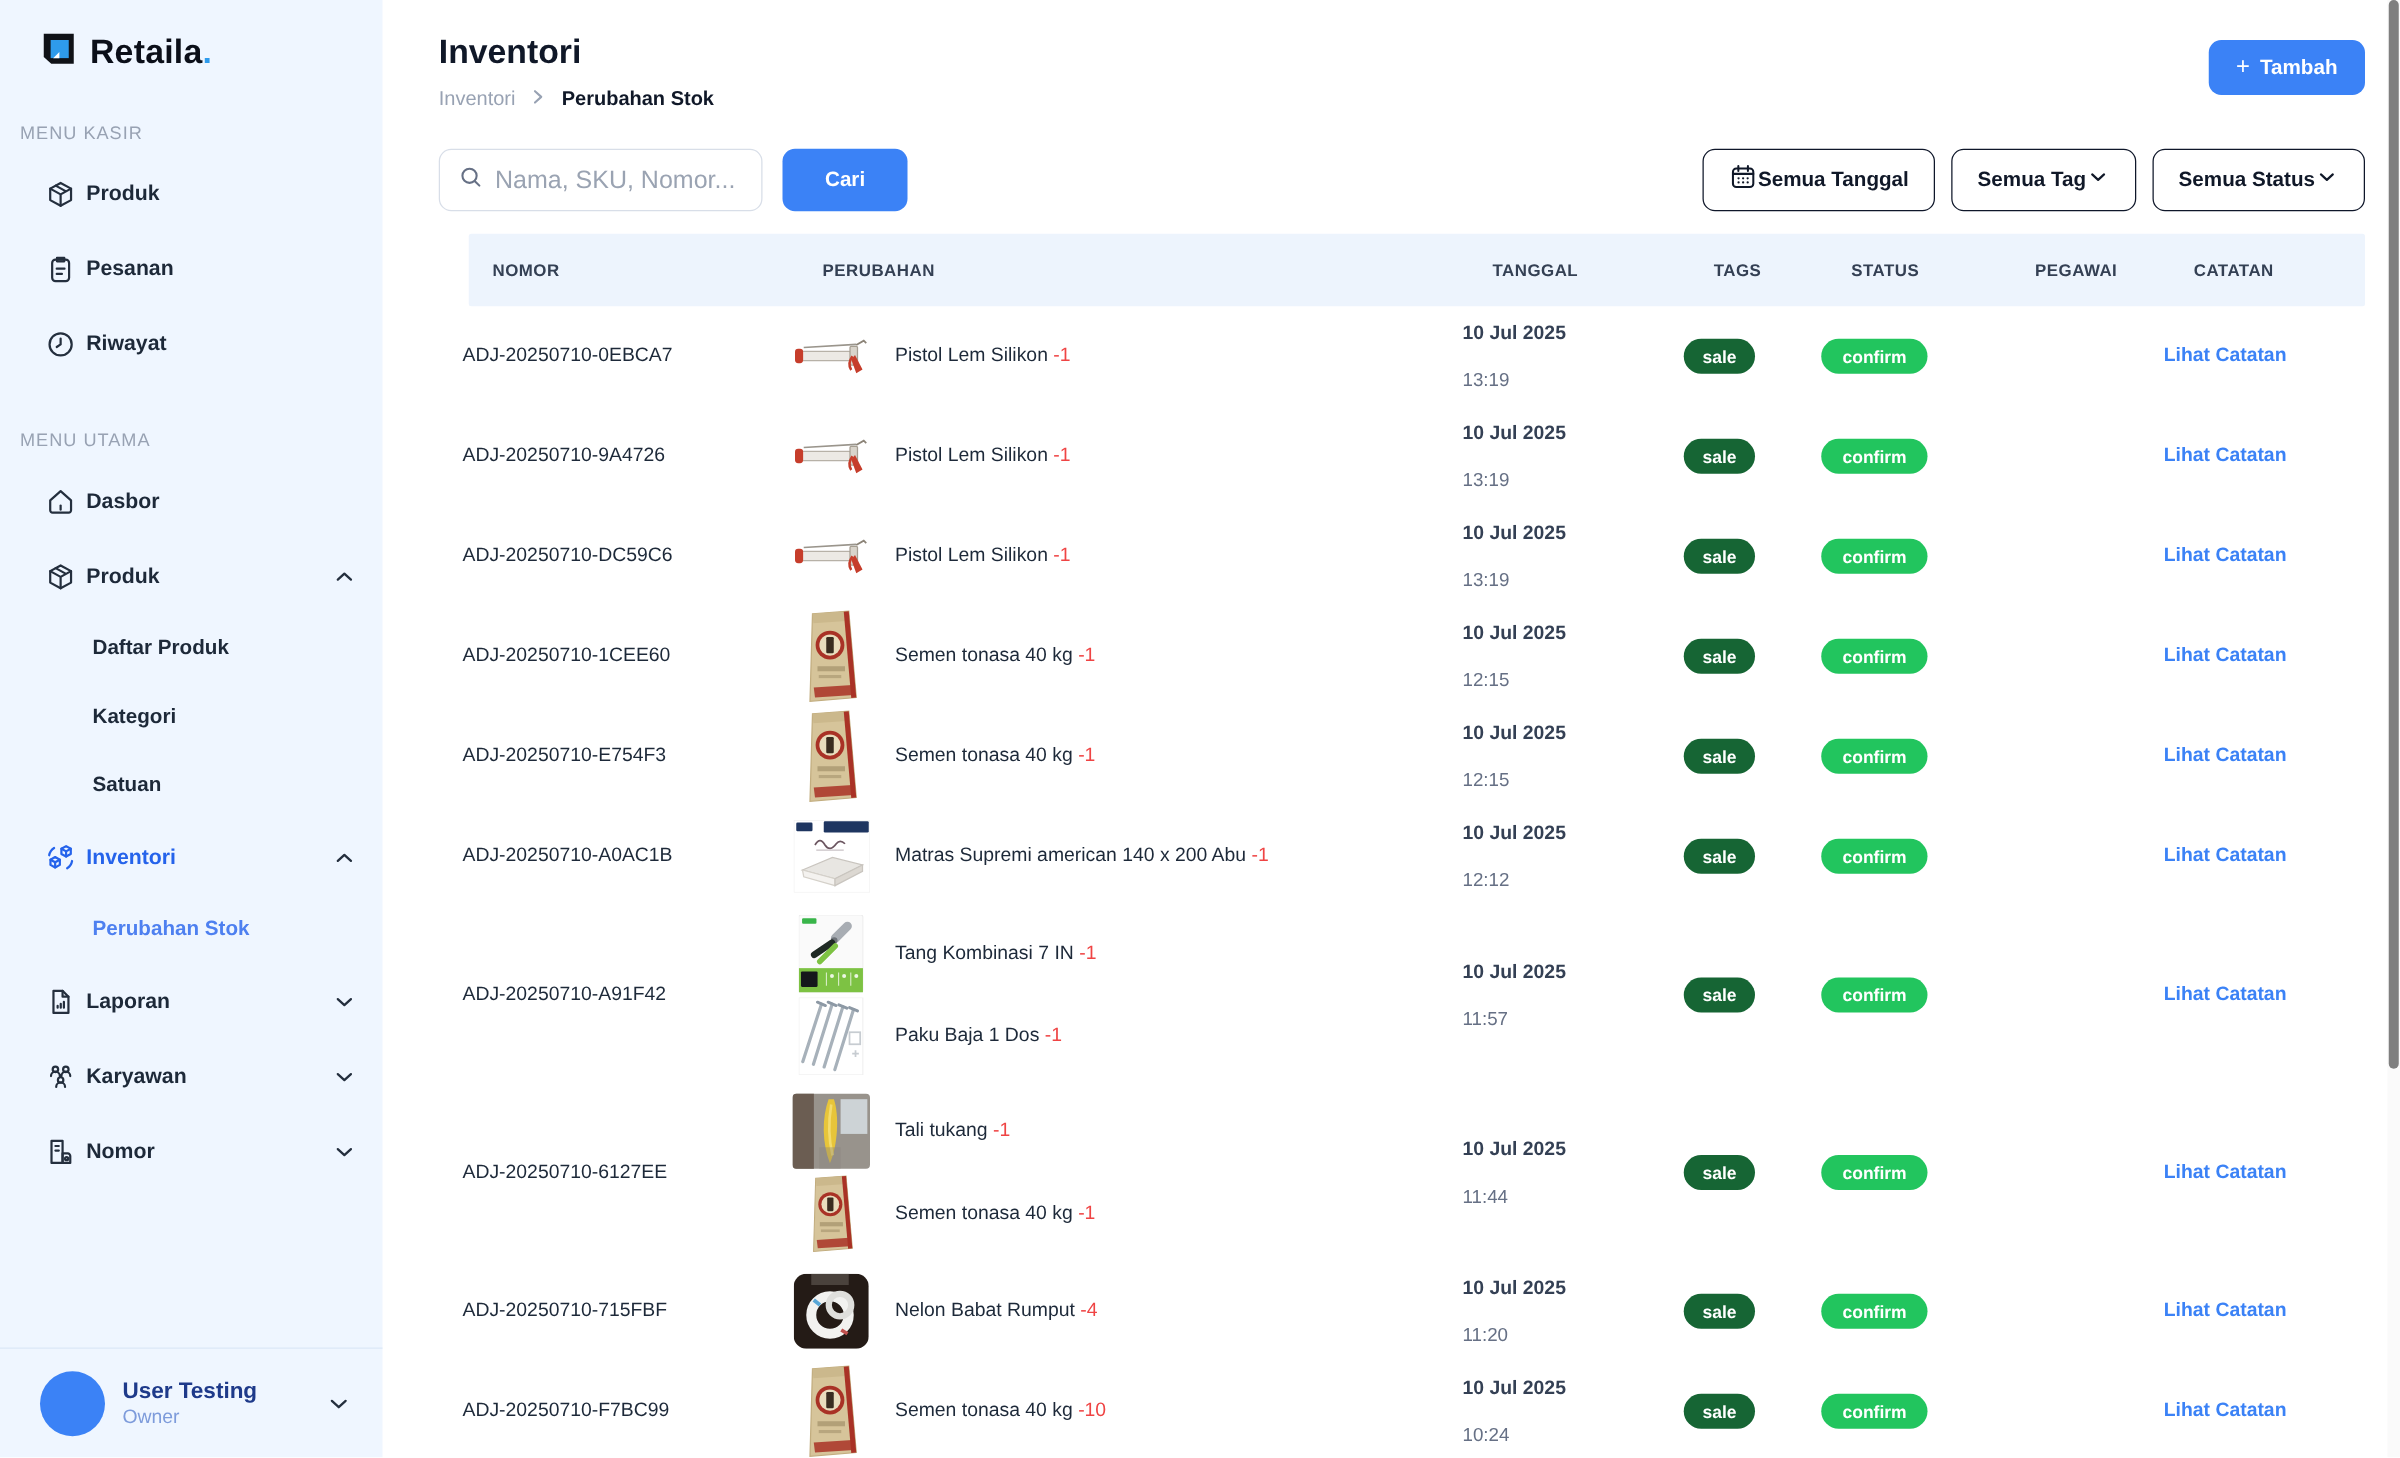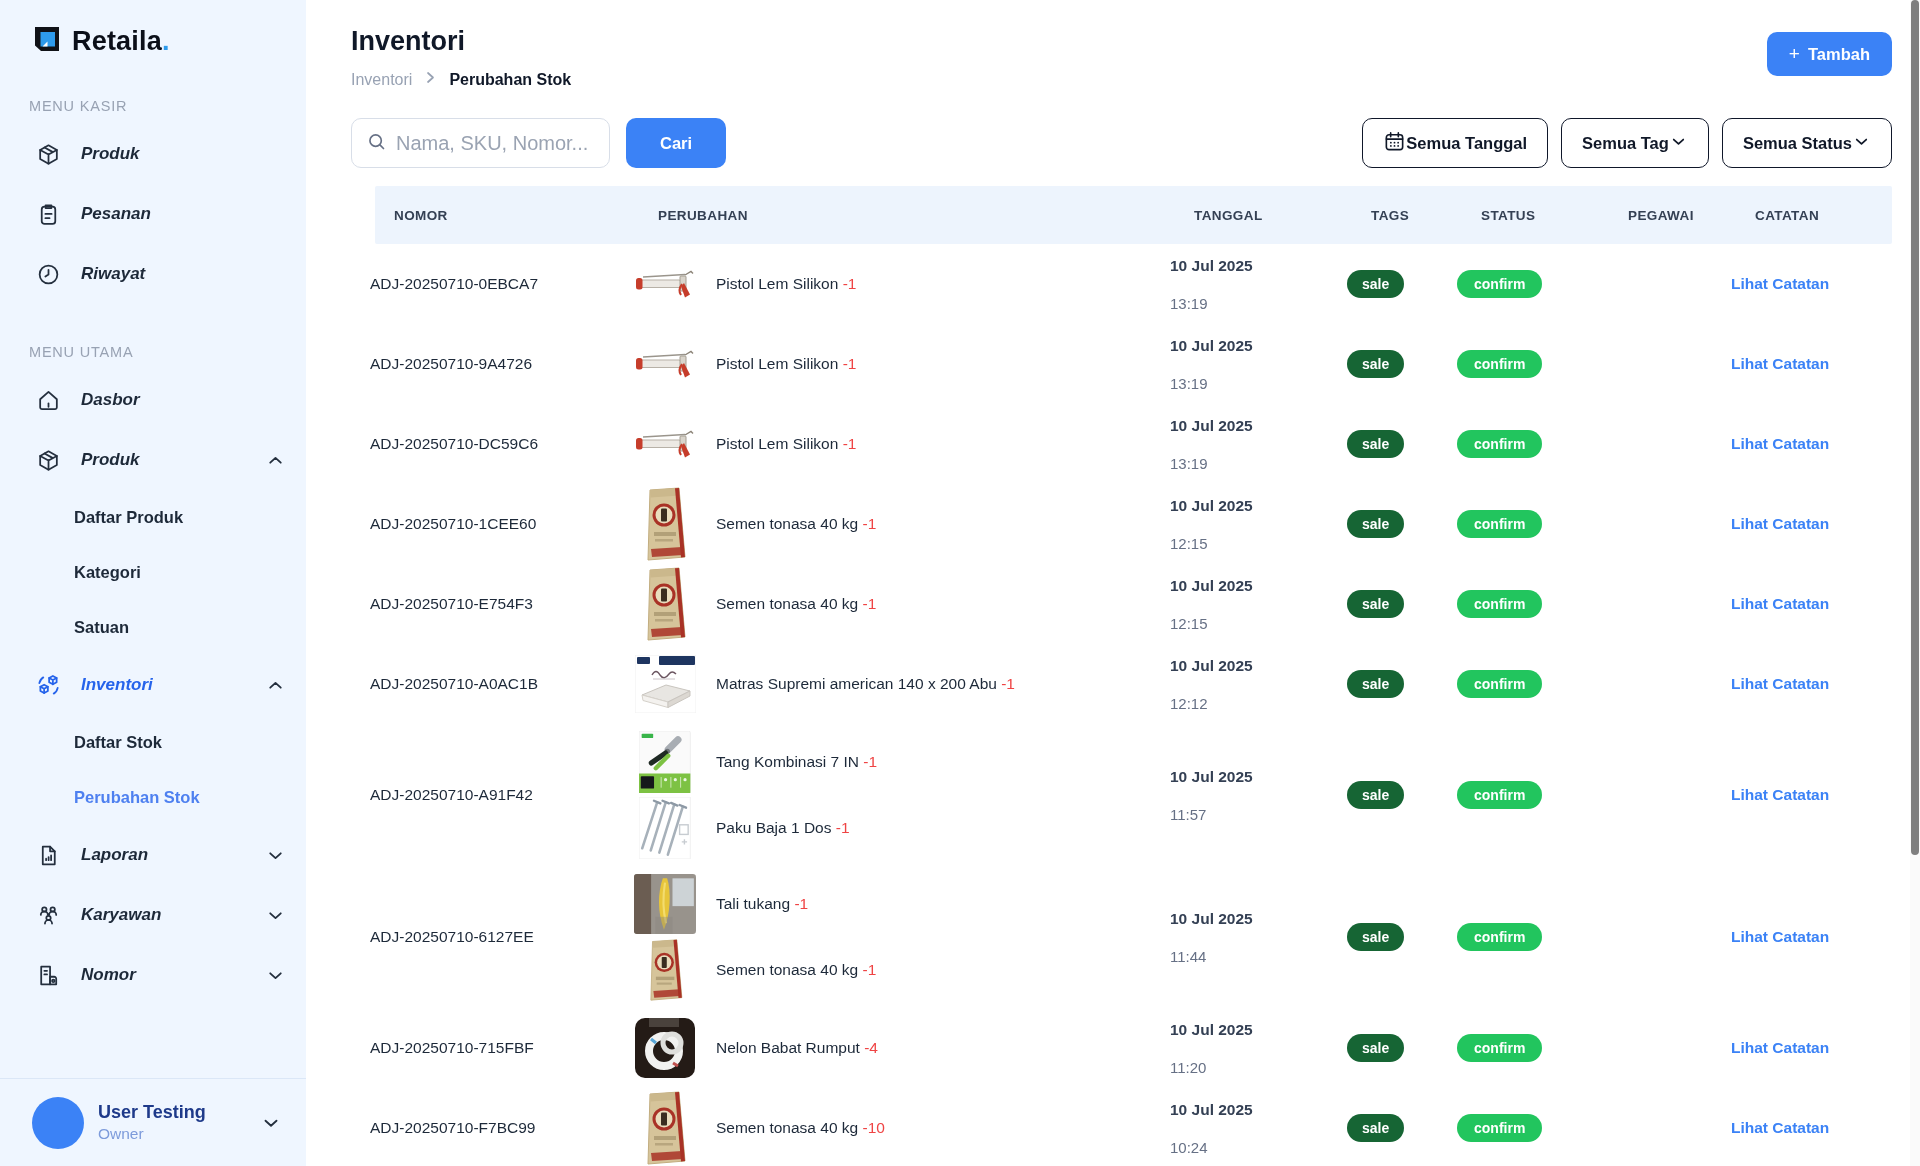--- a/index.html
+++ b/index.html
@@ -5,22 +5,22 @@
   * { margin:0; padding:0; box-sizing:border-box; }
   html,body { width:1920px; height:1166px; overflow:hidden; background:#fff;
     font-family:"Liberation Sans", sans-serif; color:#101828; }
   .app { display:flex; width:1920px; height:1166px; position:relative; }
 
   
   .sidebar { width:306px; min-width:306px; background:#eff6ff; height:1166px; position:relative; }
   .logo { display:flex; align-items:center; gap:10px; padding:24px 0 0 32px; cursor:pointer; }
   .logo-text { font-size:27px; font-weight:700; color:#0b0f19; letter-spacing:.2px; }
   .logo-dot { color:#2e9bec; }
-  .nav-label { margin:40px 0 10px 29px; font-size:14.5px; color:#98a2b3; letter-spacing:.8px; }
-  .nav-item { display:flex; align-items:center; gap:20px; height:60px; padding:0 20px 0 36px; cursor:pointer;font-style:italic; }
+  .nav-label { margin:40px 0 10px 16px; font-size:14.5px; color:#98a2b3; letter-spacing:.8px; }
+  .nav-item { display:flex; align-items:center; gap:8px; height:60px; padding:0 20px 0 36px; cursor:pointer; }
   .nav-item .nav-text { font-size:17px; font-weight:600; color:#1d2939; }
   .nav-item svg { display:block; }
   .nav-chev { margin-left:auto; display:flex; }
   .nav-item.active .nav-text { color:#2563eb; }
   .nav-sub { height:55px; display:flex; align-items:center; padding-left:74px; font-size:16.5px; font-weight:600; color:#1d2939; cursor:pointer; }
   .nav-sub.active { color:#4e80f0; }
   .user-box { position:absolute; left:0; right:0; bottom:0; height:88px; border-top:1px solid #dbe7f7;
     display:flex; align-items:center; gap:14px; padding:0 24px 0 32px; cursor:pointer; }
   .avatar { width:52px; height:52px; border-radius:50%; background:#3b82f6; flex:0 0 auto; }
   .user-name { font-size:18px; font-weight:700; color:#1e3a8a; }
@@ -160,21 +160,20 @@
               <path d="M20.8 14.2A8.4 8.4 0 0 1 17 19.8"></path>
             </svg>
           </span>
           <span class="nav-text">Inventori</span>
           <span class="nav-chev">
             <svg width="21" height="21" viewBox="0 0 24 24" fill="none" stroke="#242f3e" stroke-width="2.1" stroke-linecap="round" stroke-linejoin="round">
               <path d="M6 14.5 12 9l6 5.5"></path>
             </svg>
           </span>
         </div>
-        <div class="nav-sub">Daftar Stok</div>
         <div class="nav-sub active">Perubahan Stok</div>
         <div class="nav-item">
           <span class="nav-ic">
             <svg width="25" height="25" viewBox="0 0 24 24" fill="none" stroke="#242f3e" stroke-width="1.7" stroke-linecap="round" stroke-linejoin="round">
               <path d="M6.5 3.5h7L18 8v12.5H6.5Z"></path>
               <path d="M13.5 3.5V8H18"></path>
               <path d="M9.7 16.5V15M12.1 16.5v-3M14.5 16.5v-4.6"></path>
             </svg>
           </span>
           <span class="nav-text">Laporan</span>

